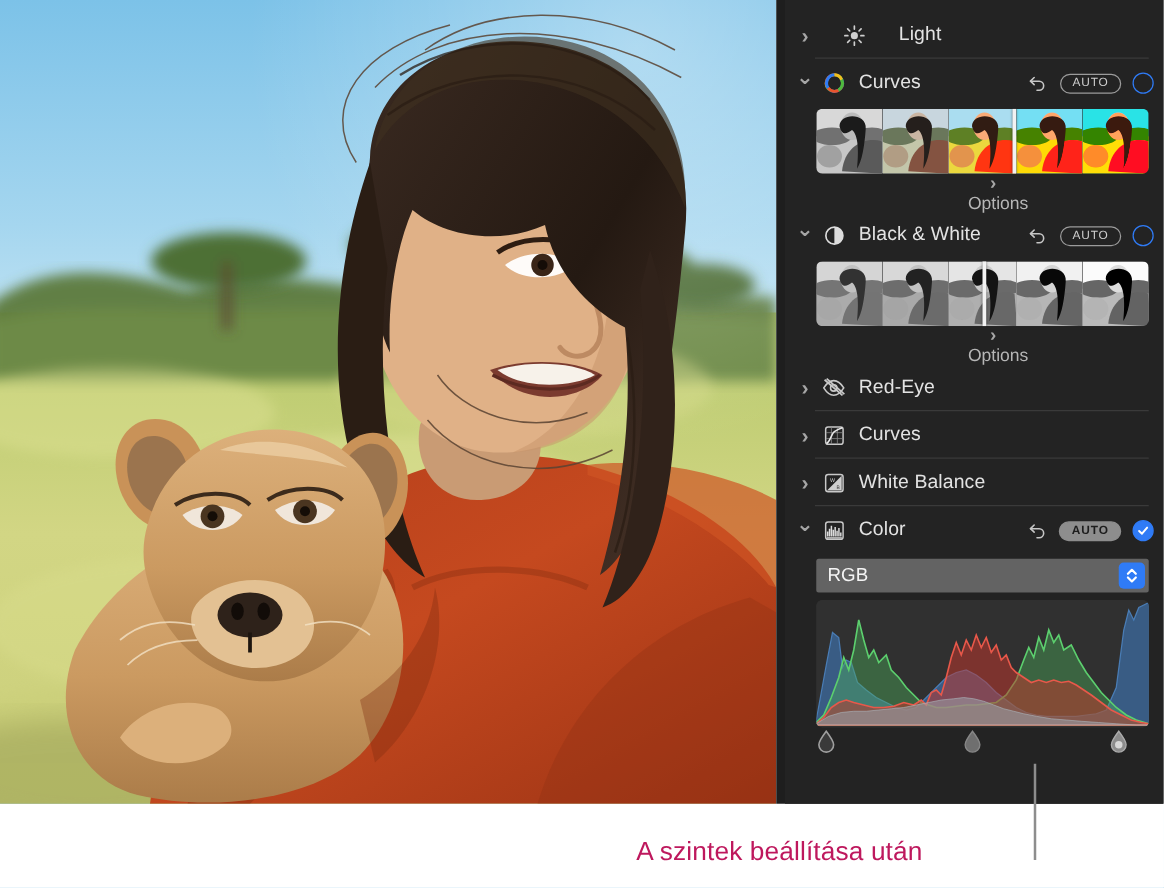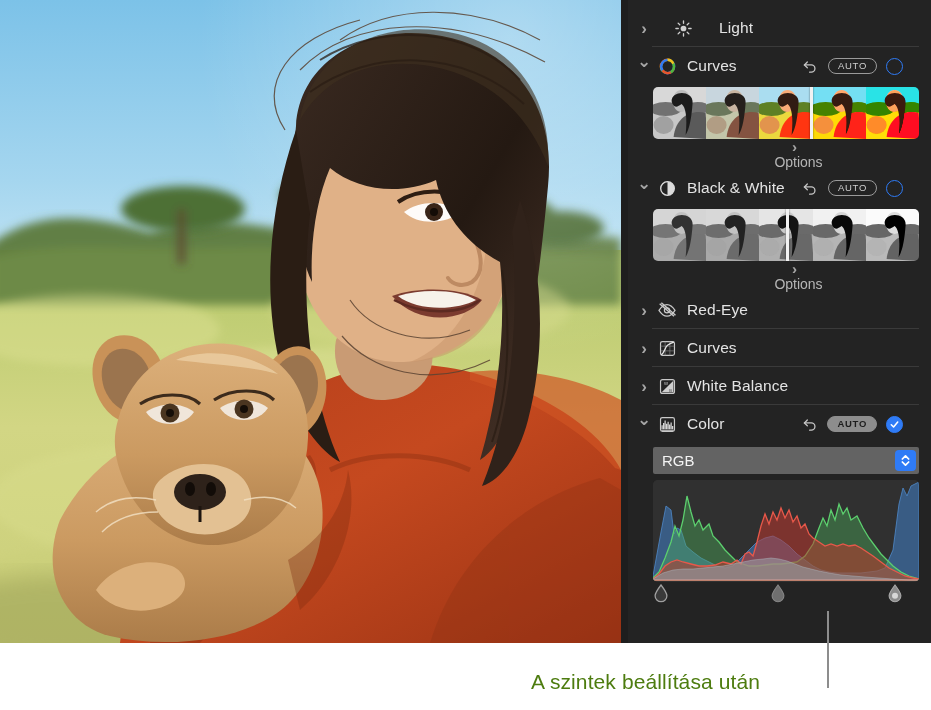--- a/index.html
+++ b/index.html
@@ -73,23 +73,23 @@
   .rowlabel {
     margin-left: 9px;
     color: #e3e3e3;
     font-size: 15.5px;
     letter-spacing: 0.1px;
     white-space: nowrap;
   }
   .rowctl {
     margin-left: auto;
     display: flex;
-    align-items: center;
+    align-items: flex-end;
     gap: 9px;
-    padding-right: 28px;
+    padding-right: 8px;
   }
 
   .revert {
     width: 17px; height: 17px;
     display:flex; align-items:center; justify-content:center;
     cursor: pointer;
   }
   .autobtn {
     border: 1px solid #9b9b9b;
     border-radius: 9px;
@@ -209,23 +209,23 @@
   #callout-line {
     position: absolute;
     left: 827px;
     top: 611px;
     width: 2px;
     height: 77px;
     background: #8d8d8d;
   }
   #caption {
     position: absolute;
-    left: 531px;
+    left: 509px;
     top: 670px;
-    color: #4d7c0f;
+    color: #be185d;
     font-size: 21px;
     letter-spacing: 0.1px;
     white-space: nowrap;
   }
 </style>
 </head>
 <body>
 
 <div id="root">
 

